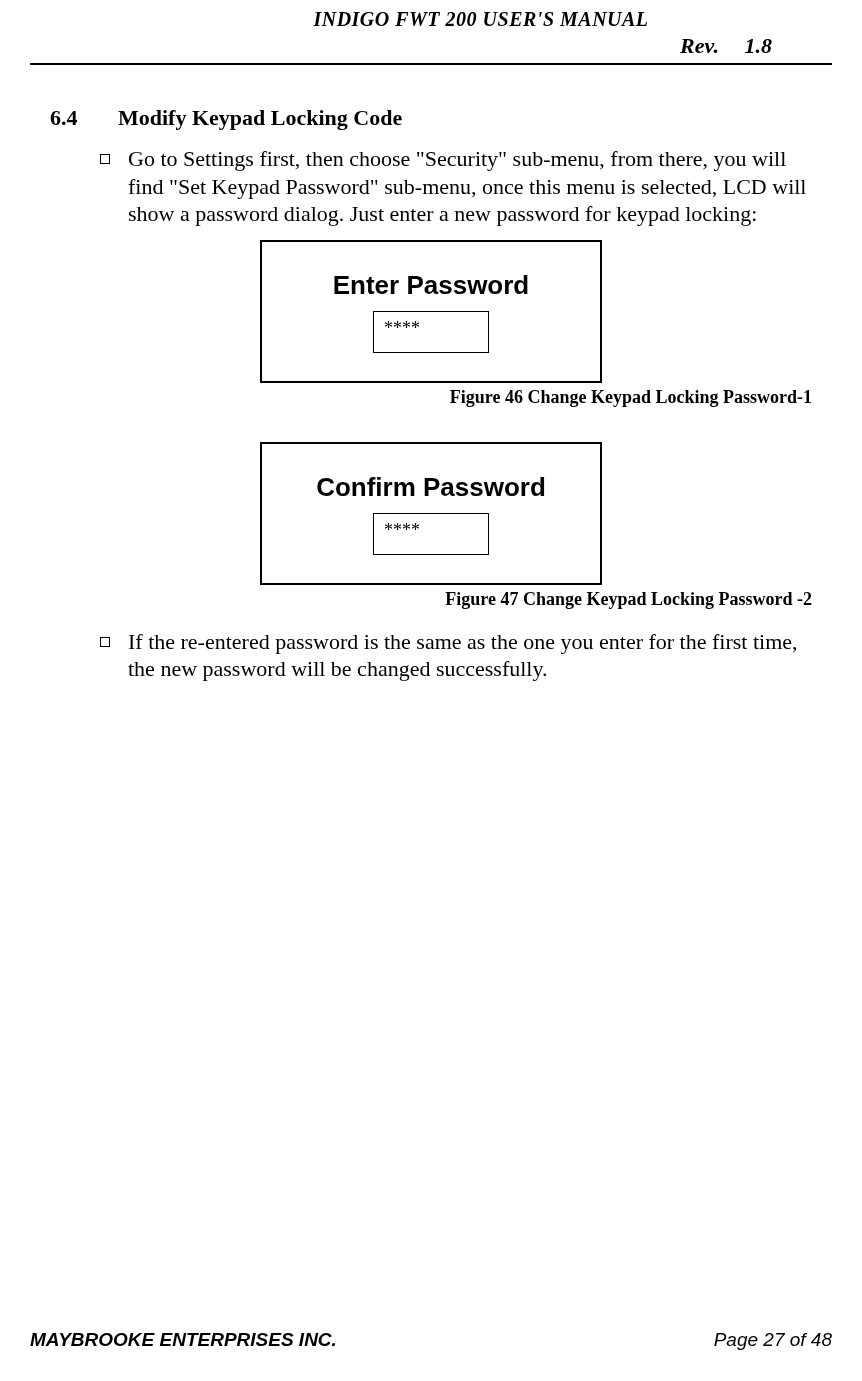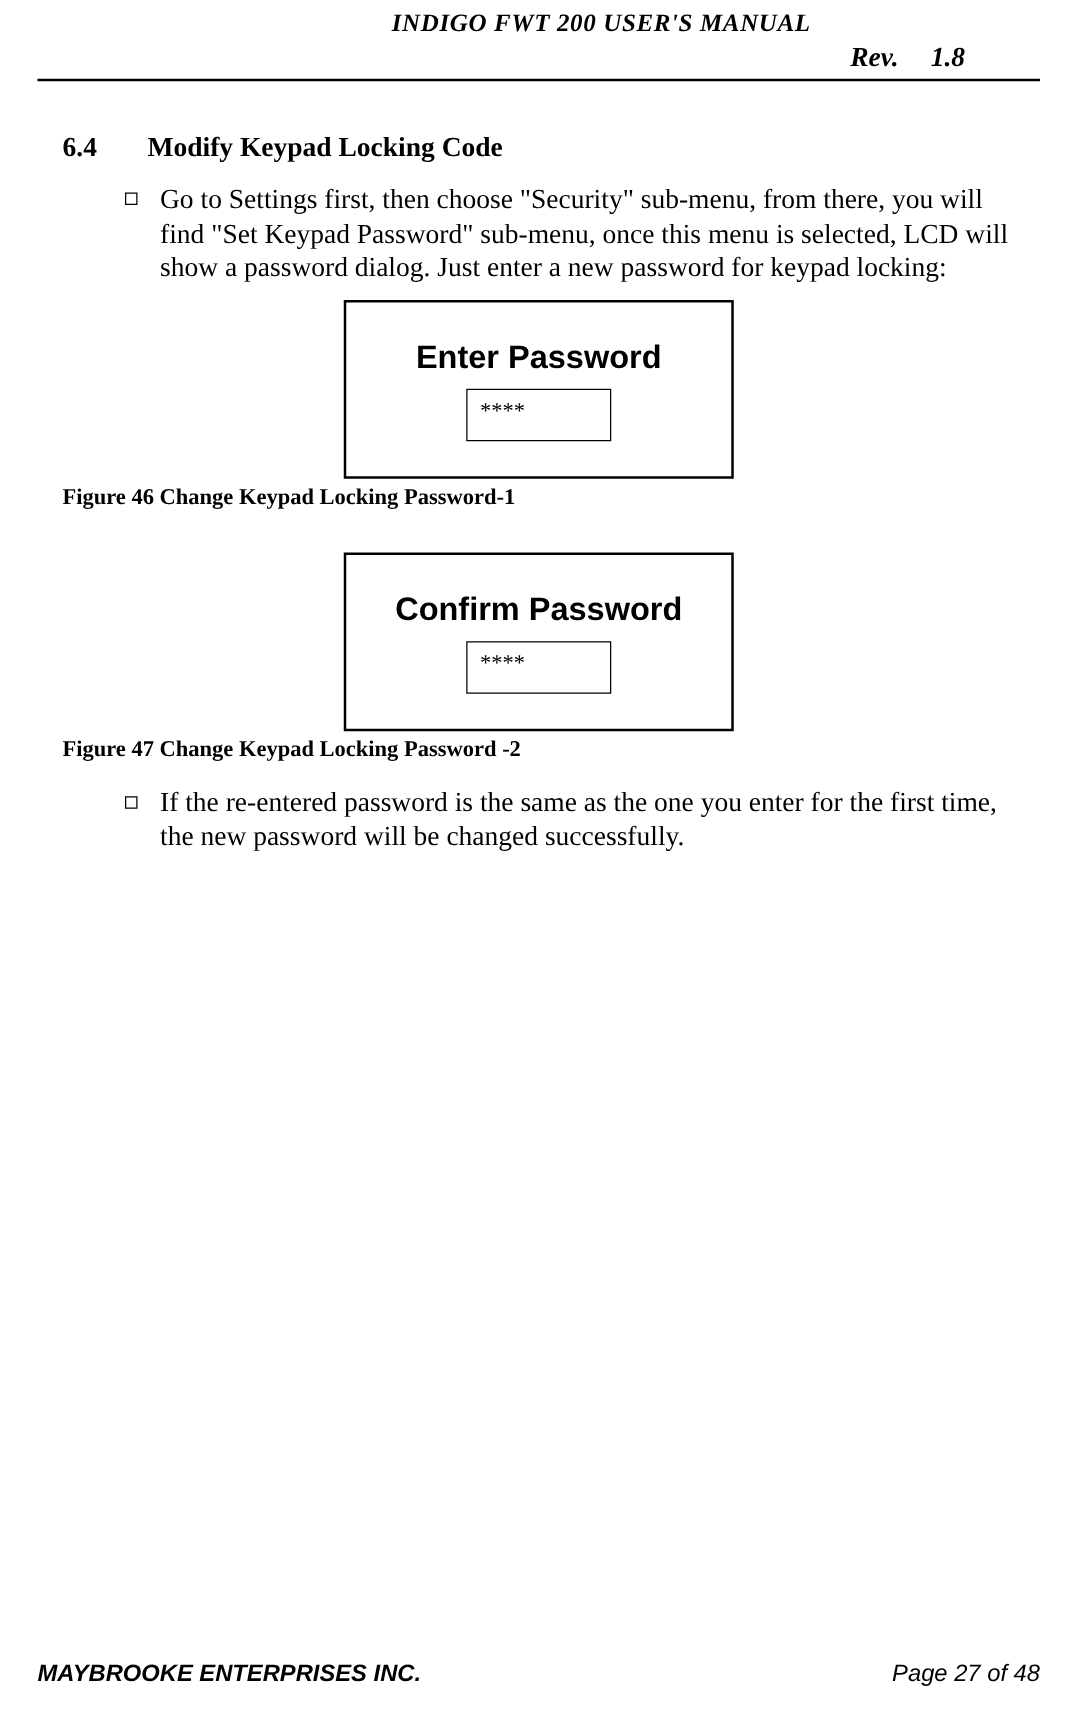--- a/index.html
+++ b/index.html
@@ -62,21 +62,21 @@
       content: "";
       position: absolute;
       left: 0;
       top: 9px;
       width: 8px;
       height: 8px;
       border: 1.5px solid #000;
       background: #fff;
     }
     .lcd-box {
-      width: 312px;
+      width: 342px;
       border: 2px solid #000;
       margin: 12px auto 4px auto;
       padding: 28px 0 28px 0;
       text-align: center;
     }
     .lcd-title {
       font-family: Arial, Helvetica, sans-serif;
       font-weight: bold;
       font-size: 26px;
       margin-bottom: 10px;
@@ -85,21 +85,21 @@
       width: 116px;
       height: 42px;
       border: 1.5px solid #000;
       margin: 0 auto;
       text-align: left;
       padding: 6px 10px;
       font-size: 18px;
       font-family: "Times New Roman", Times, serif;
     }
     .figure-caption {
-      text-align: left;
+      text-align: right;
       font-weight: bold;
       font-size: 18px;
       margin-bottom: 34px;
     }
     .figure-caption.tight { margin-bottom: 18px; }
     .footer {
       position: absolute;
       bottom: 30px;
       left: 30px;
       right: 30px;

